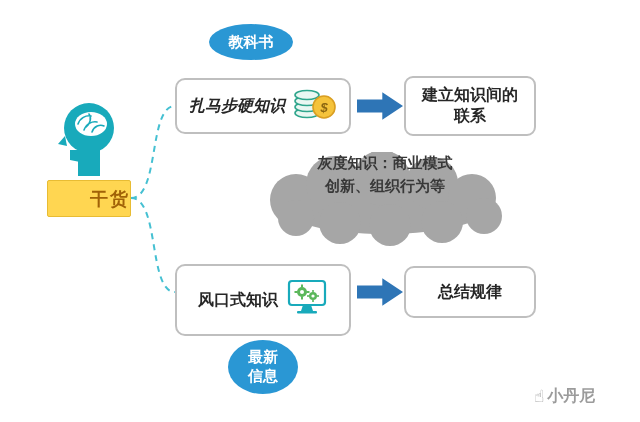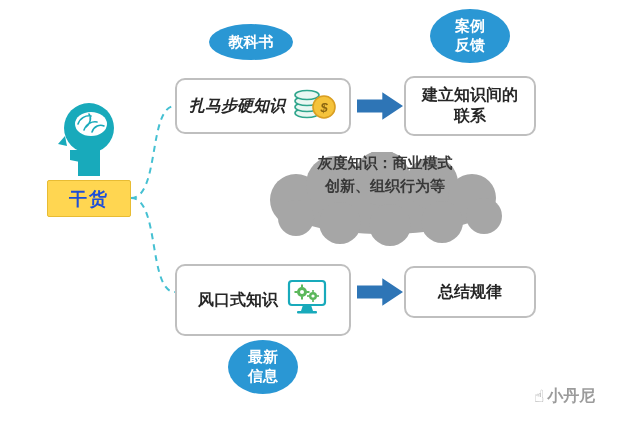--- a/index.html
+++ b/index.html
@@ -8,43 +8,43 @@
 
   .abs { position:absolute; }
 
   
   .connector-layer { position:absolute; left:0; top:0; width:640px; height:422px; pointer-events:none; }
 
   
   .source-box {
     left:47px; top:180px; width:84px; height:37px;
     background:#FFD651; border:1px solid #E8BC33; border-radius:2px;
-    display:flex; align-items:center; justify-content:center;
-    font-size:18px; font-weight:bold; color:#1d4ed8; letter-spacing:2px;
+    display:flex; align-items:center; justify-content:flex-end;
+    font-size:18px; font-weight:bold; color:#a16207; letter-spacing:2px;
   }
 
   
   .oval {
     background:#2A97D4; color:#ffffff; font-weight:bold;
     display:flex; flex-direction:column; align-items:center; justify-content:center;
     border-radius:50%; text-align:center; line-height:1.25; font-size:15px;
   }
   .oval-textbook   { left:209px; top:24px;  width:84px; height:36px;align-items:center; }
   .oval-case       { left:430px; top:9px;   width:80px; height:54px; }
   .oval-latest     { left:228px; top:340px; width:70px; height:54px; }
   .oval-logic      { left:442px; top:340px; width:70px; height:54px; }
 
   
   .node-box {
     background:#ffffff; border:2px solid #BFBFBF; border-radius:10px;
     display:flex; align-items:center; justify-content:center;
     font-size:16px; font-weight:bold; color:#262626; text-align:center; line-height:1.3;
   }
   .box-hard   { left:175px; top:78px;  width:176px; height:56px; gap:8px;font-style:italic; }
-  .box-links  { left:404px; top:76px;  width:132px; height:60px; flex-direction:column; }
+  .box-links  { left:404px; top:76px;  width:132px; height:60px; flex-direction:column;border-radius:9px; }
   .box-trend  { left:175px; top:264px; width:176px; height:72px; gap:8px; }
   .box-sum    { left:404px; top:266px; width:132px; height:52px; }
 
   
   .block-arrow {
     width:46px; height:30px; background:#2E75B6;
     clip-path:polygon(0% 28%, 55% 28%, 55% 4%, 100% 50%, 55% 96%, 55% 72%, 0% 72%);
   }
   .arrow-1 { left:357px; top:91px; }
   .arrow-2 { left:357px; top:277px; }
@@ -88,24 +88,20 @@
       <path d="M22,24 C24,18 30,15 35,16 M28,30 C30,24 36,21 41,22 M36,32 C38,26 44,24 48,26 M33,14 C36,18 34,24 30,27" fill="none" stroke="#18AABB" stroke-width="1.6" stroke-linecap="round"></path>
     </svg>
   </div>
 
   <div class="abs source-box">
     <span>干货</span>
   </div>
 
   <div class="abs oval oval-textbook">
     <span>教科书</span>
-  </div>
-  <div class="abs oval oval-case">
-    <span>案例</span>
-    <span>反馈</span>
   </div>
 
   <div class="abs node-box box-hard">
     <span>扎马步硬知识</span>
     <span>
       <svg width="44" height="36" viewBox="0 0 44 36">
         <ellipse cx="14" cy="28" rx="12" ry="4.5" fill="#EAF7F2" stroke="#2FA58C" stroke-width="1.6"></ellipse>
         <ellipse cx="14" cy="22" rx="12" ry="4.5" fill="#EAF7F2" stroke="#2FA58C" stroke-width="1.6"></ellipse>
         <ellipse cx="14" cy="16" rx="12" ry="4.5" fill="#EAF7F2" stroke="#2FA58C" stroke-width="1.6"></ellipse>
         <ellipse cx="14" cy="10" rx="12" ry="4.5" fill="#EAF7F2" stroke="#2FA58C" stroke-width="1.6"></ellipse>

